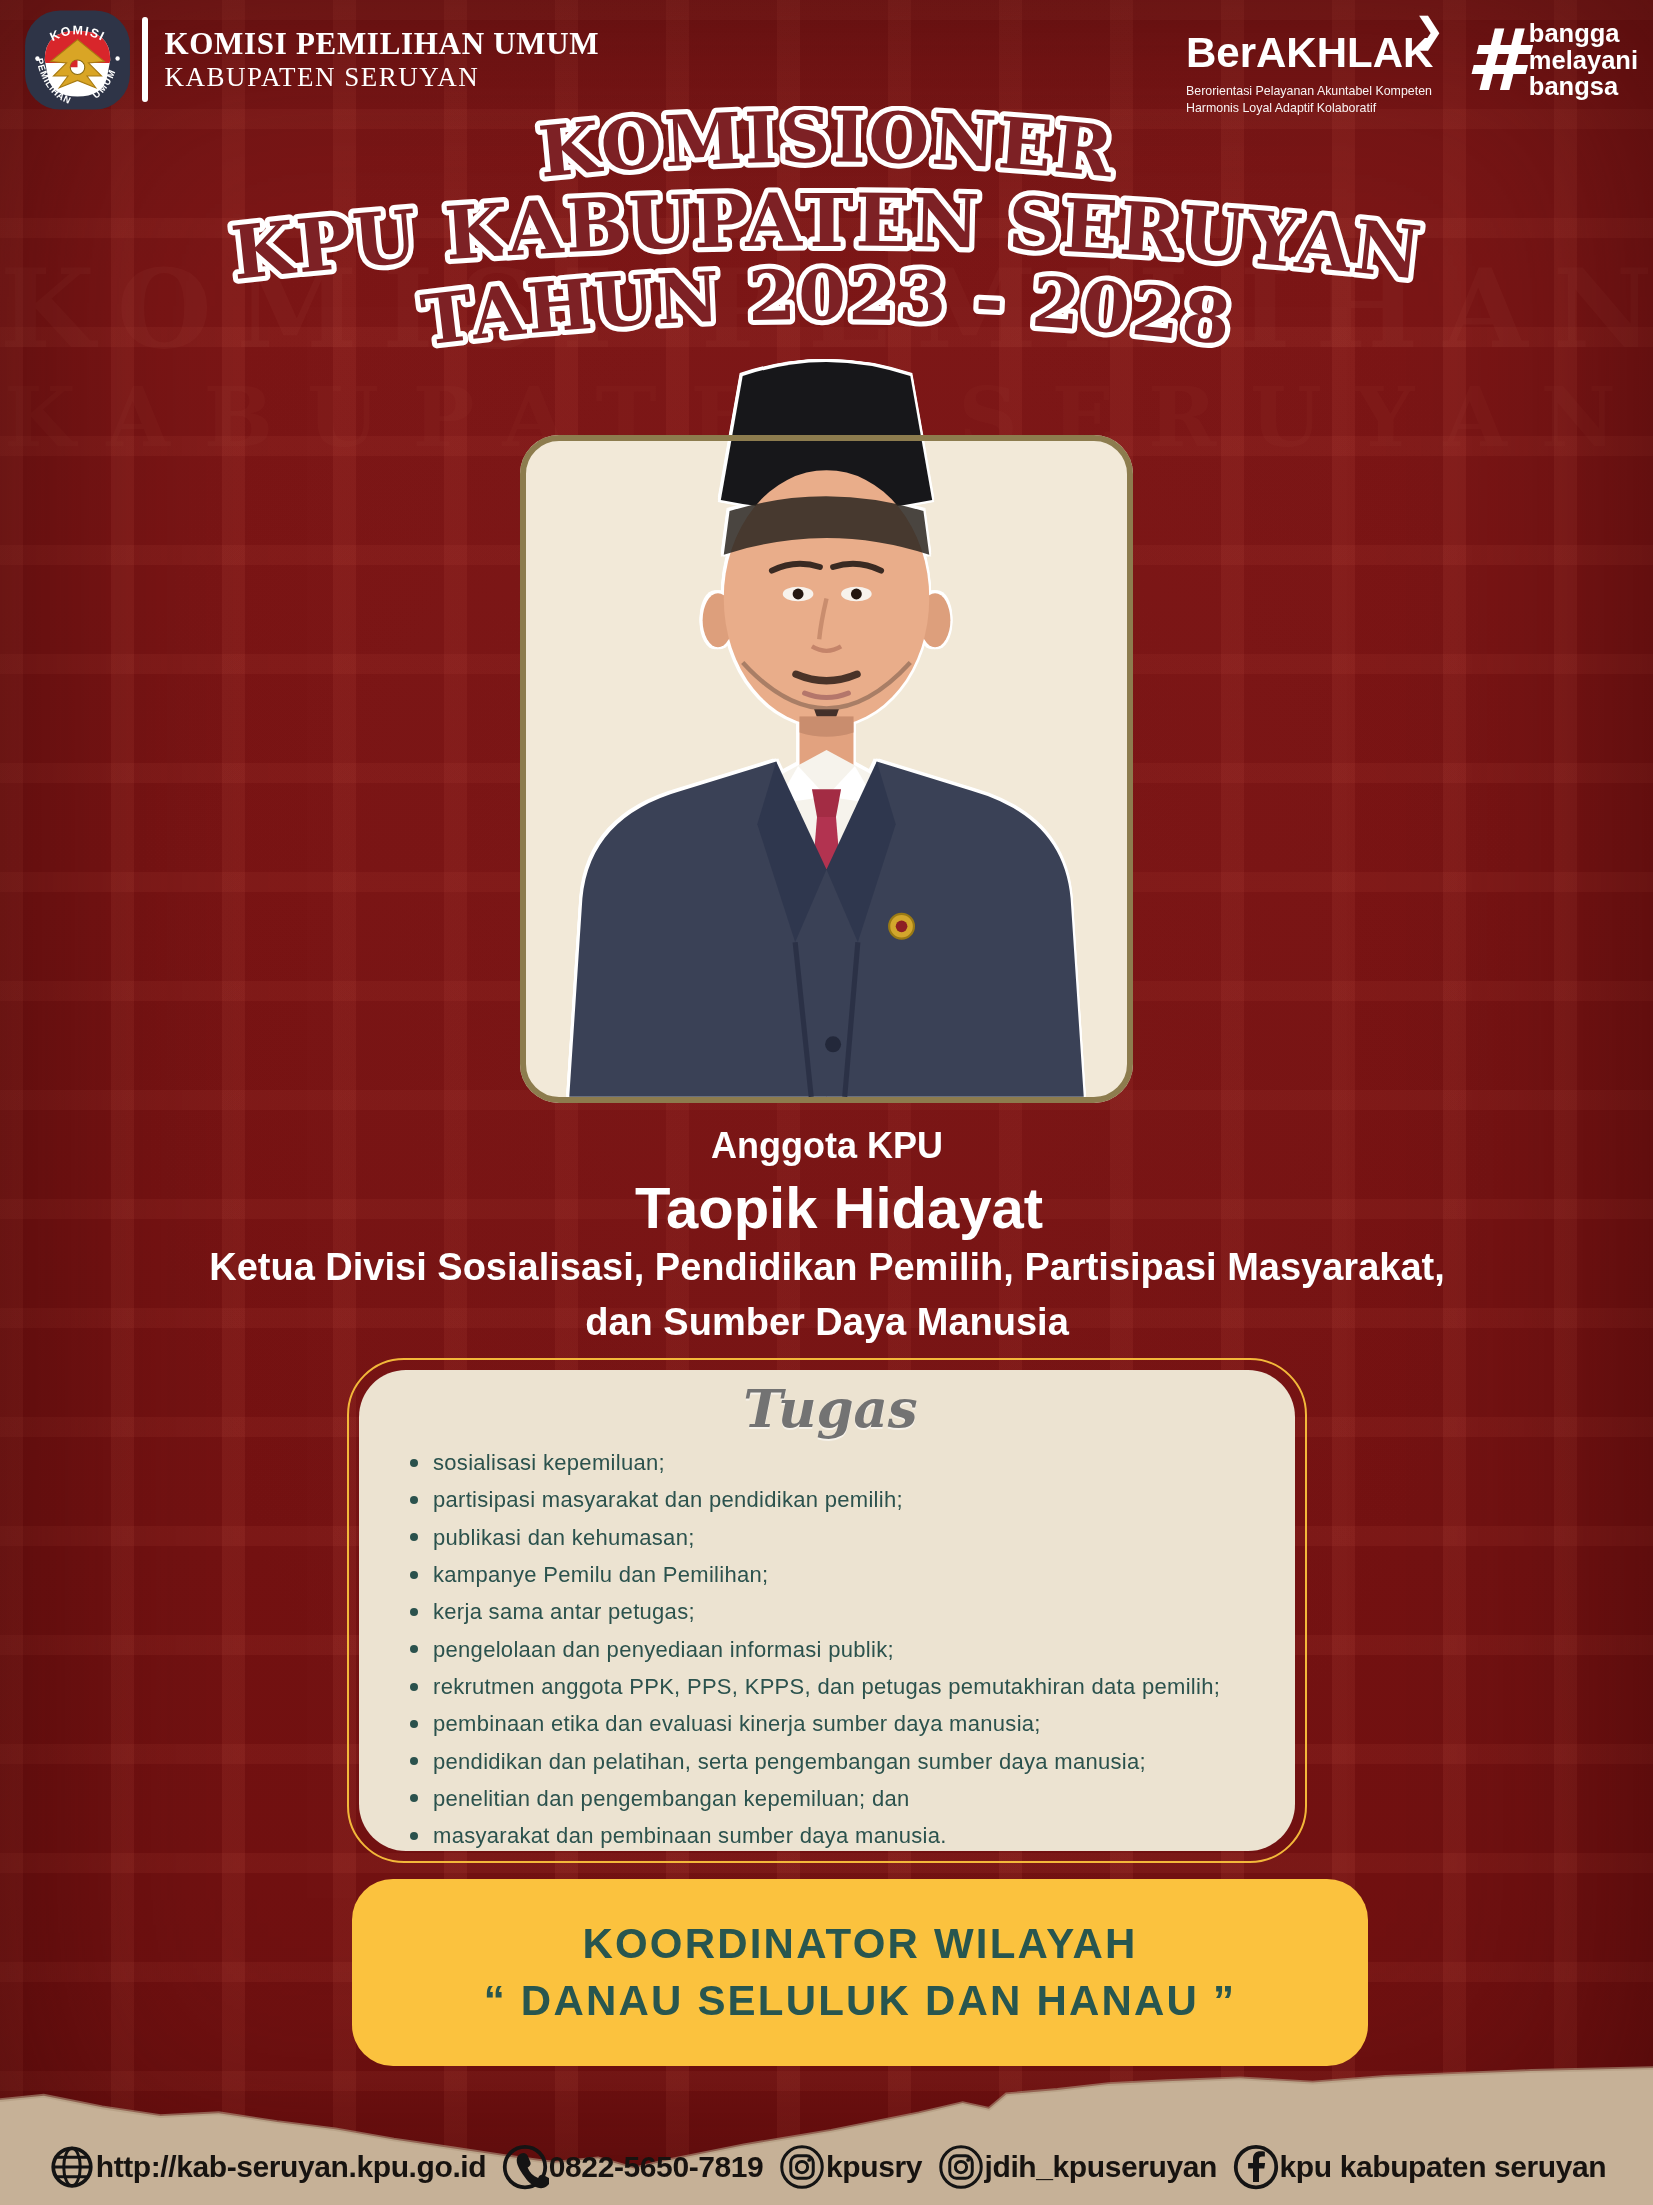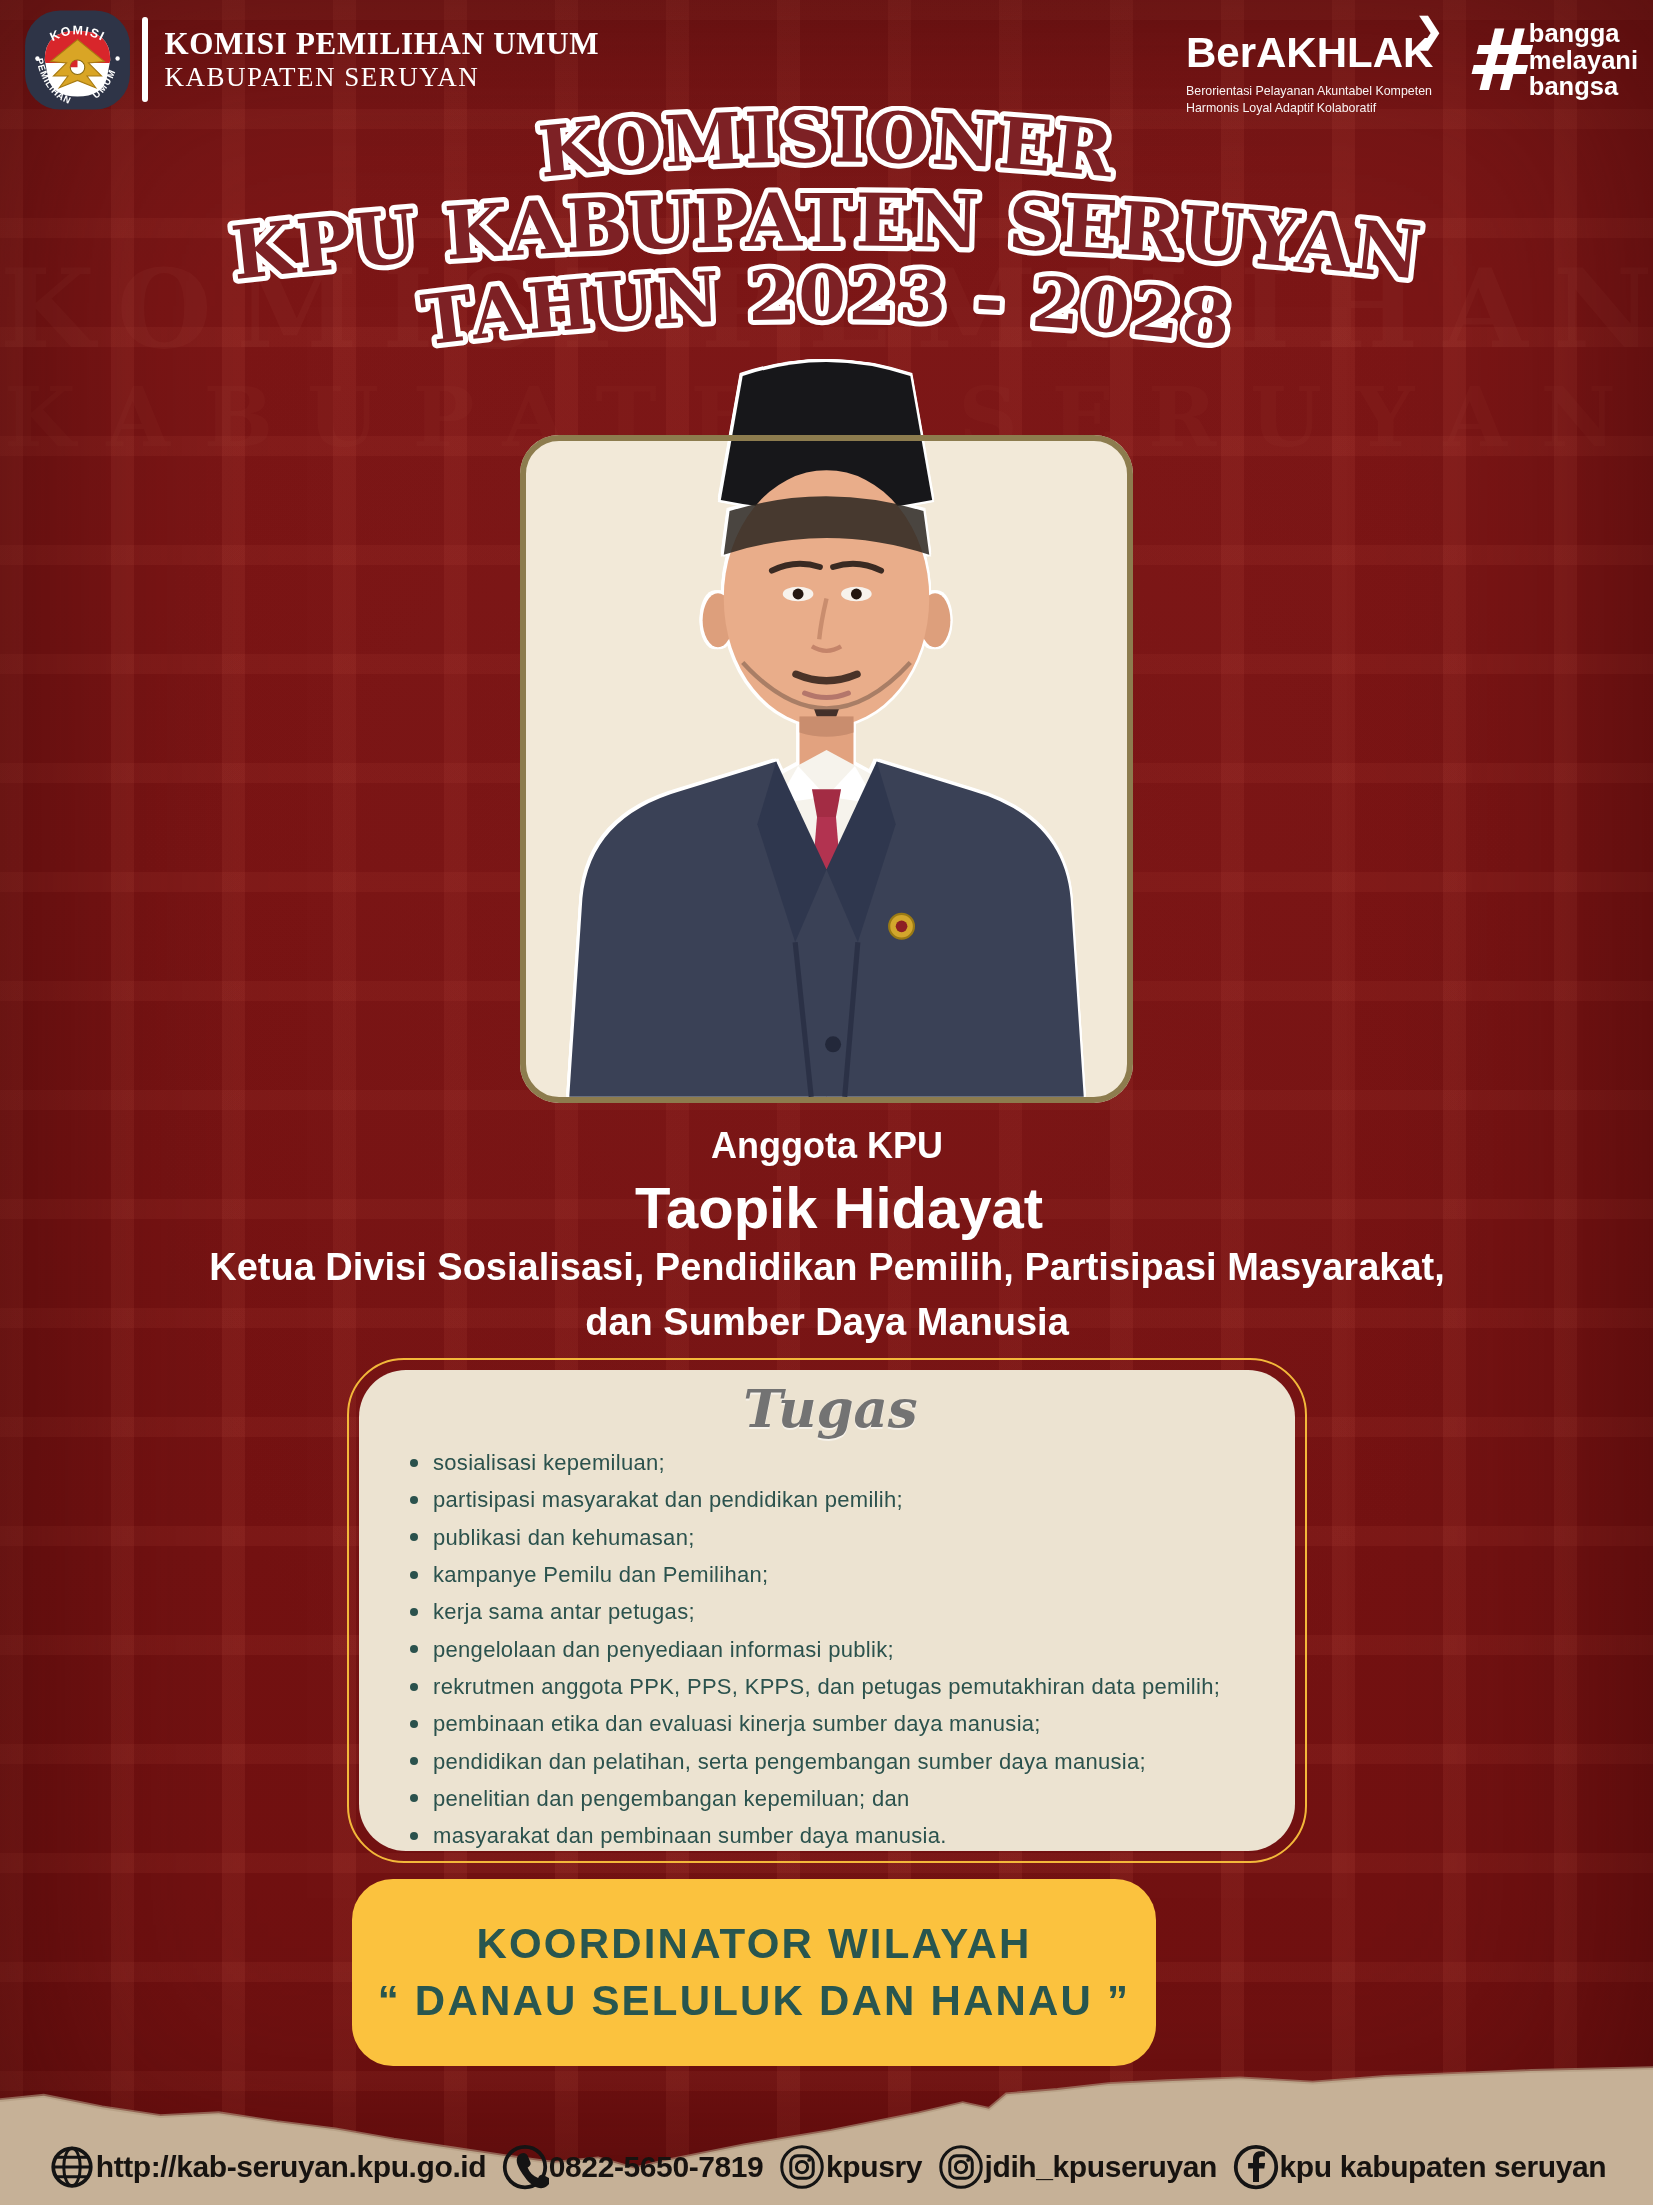--- a/index.html
+++ b/index.html
@@ -65,21 +65,21 @@
     border-radius:57px;pointer-events:none;}
   .tugas-heading{text-align:center;font-family:"DejaVu Serif",serif;font-style:italic;font-weight:bold;
     font-size:53px;color:#737373;text-shadow:0 1.5px 0 rgba(255,255,255,0.55);line-height:1;}
   .tugas-list{list-style:none;margin:17.5px 0 0 0;padding:0;}
   .tugas-list li{position:relative;padding-left:26px;margin-bottom:15.3px;
     font-size:22px;color:#2b524d;letter-spacing:0.3px;line-height:1.0;}
   .tugas-list li::before{content:"";position:absolute;left:2.9px;top:6.6px;width:8px;height:8px;
     border-radius:50%;background:#2b524d;}
 
   
-  .koor-box{position:absolute;left:352px;top:1879px;width:804px;height:187px;
+  .koor-box{position:absolute;left:352px;top:1879px;width:1016px;height:187px;
     background:#fbc23e;border-radius:41px;display:flex;flex-direction:column;
     align-items:center;justify-content:center;}
   .koor-line{font-weight:bold;font-size:42px;letter-spacing:2.2px;color:#28564f;line-height:1.35;}
 
   
   .paper-svg{position:absolute;left:0;bottom:0;width:1654px;height:153px;}
   .footer-row{position:absolute;left:0;right:0;top:2127px;height:79px;
     display:flex;align-items:center;justify-content:center;gap:14.6px;}
   .footer-item{display:flex;align-items:center;gap:0;color:#171310;font-weight:bold;
     font-size:30px;letter-spacing:-0.4px;white-space:nowrap;}

